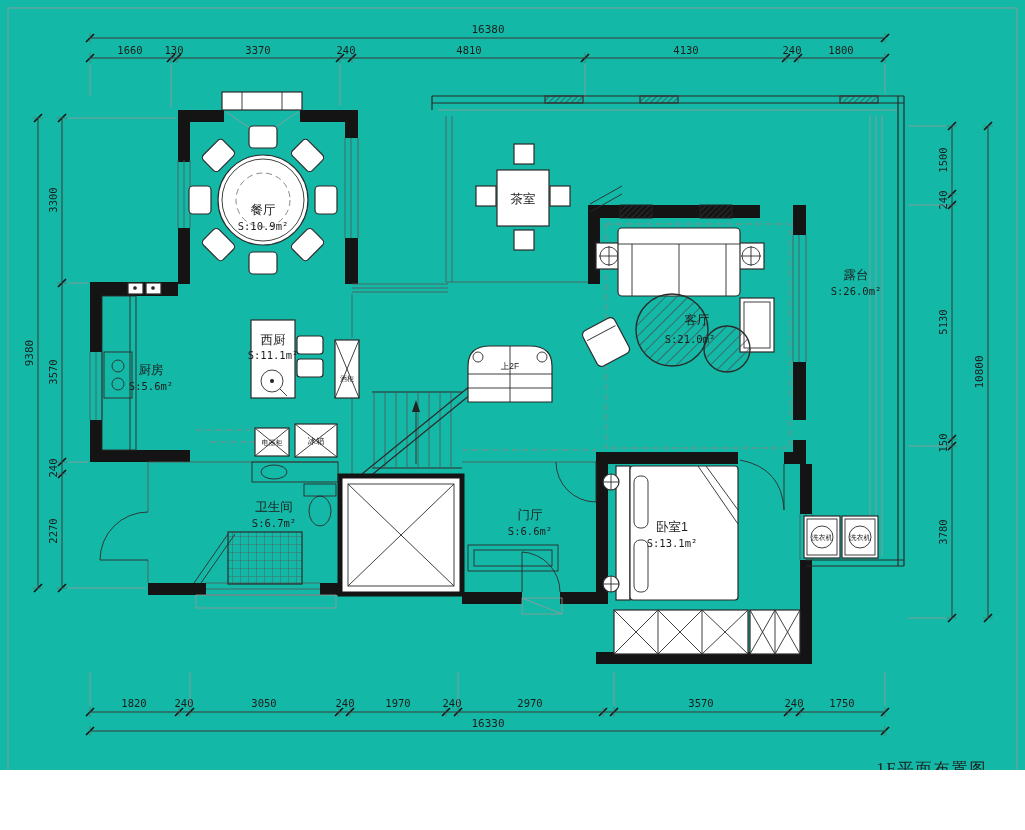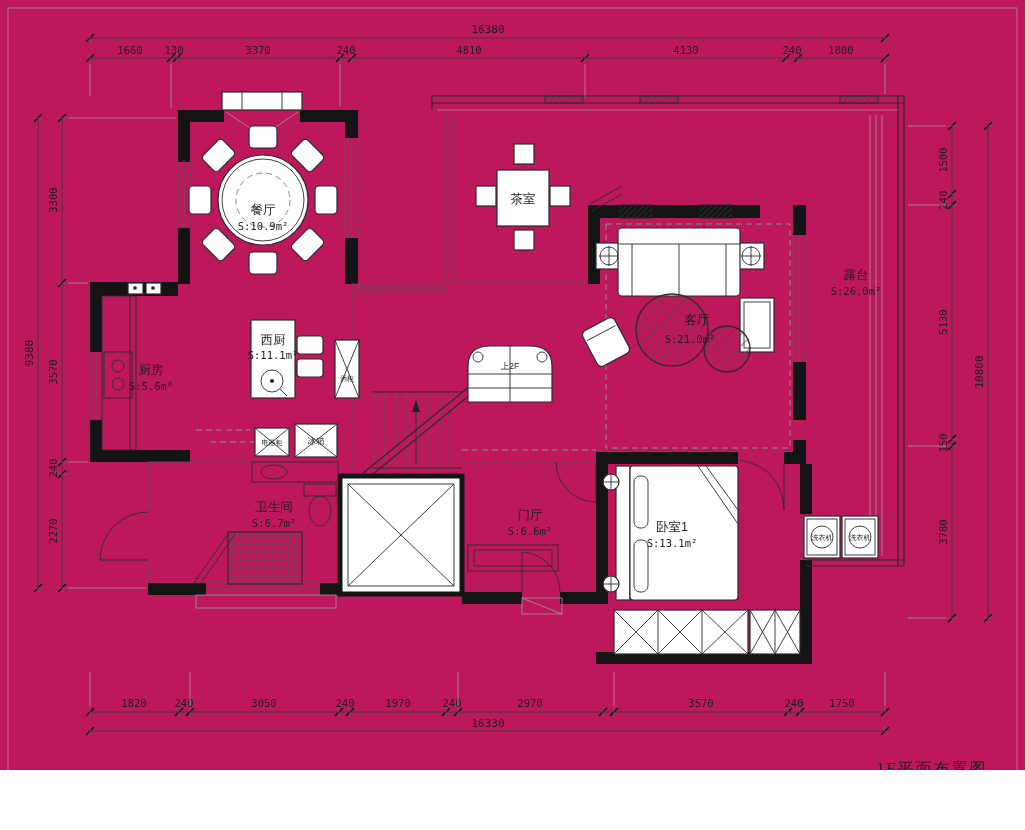--- a/index.html
+++ b/index.html
@@ -1,16 +1,16 @@
 <!DOCTYPE html>
 <html><head>
 <meta charset="utf-8">
 <style>
   html,body{margin:0;padding:0;background:#fff;}
-  #sheet{position:relative;width:1025px;height:770px;background:#be185d;overflow:hidden;
+  #sheet{position:relative;width:1025px;height:770px;background:#14b8a6;overflow:hidden;
          font-family:"Liberation Sans",sans-serif;}
   svg{position:absolute;left:0;top:0;}
   .w   {fill:#141414;stroke:none;}
   .ln  {stroke:#2b2b2b;stroke-width:1.2;fill:none;}
   .ln2 {stroke:#2b2b2b;stroke-width:1.2;fill:#fff;}
   .thin{stroke:#555;stroke-width:.8;fill:none;}
   .lt  {stroke:#9a9a9a;stroke-width:.8;fill:none;}
   .dash{stroke:#8a8a8a;stroke-width:1;stroke-dasharray:6 4;fill:none;}
   .dimln{stroke:#3a3a3a;stroke-width:1;fill:none;}
   .tick{stroke:#111;stroke-width:1.6;}

